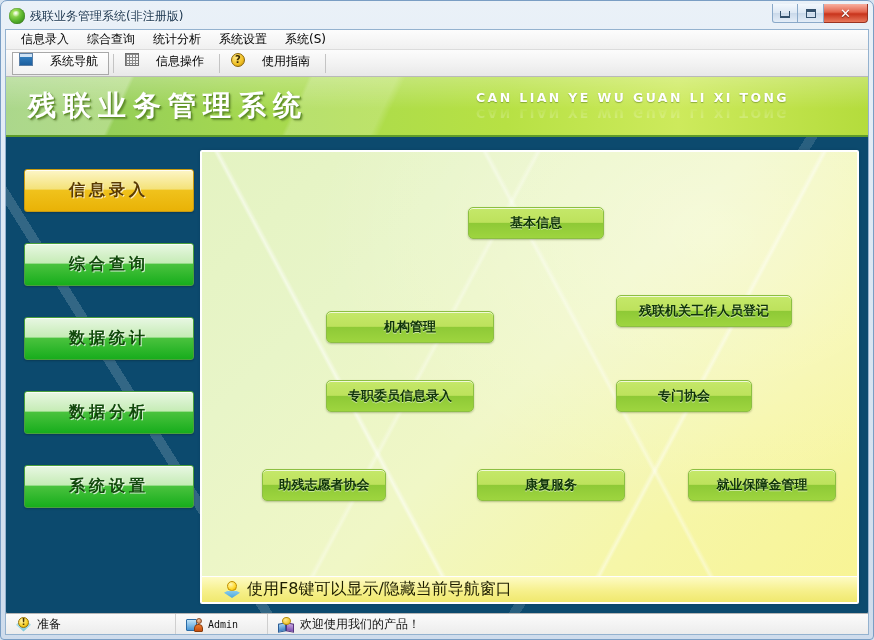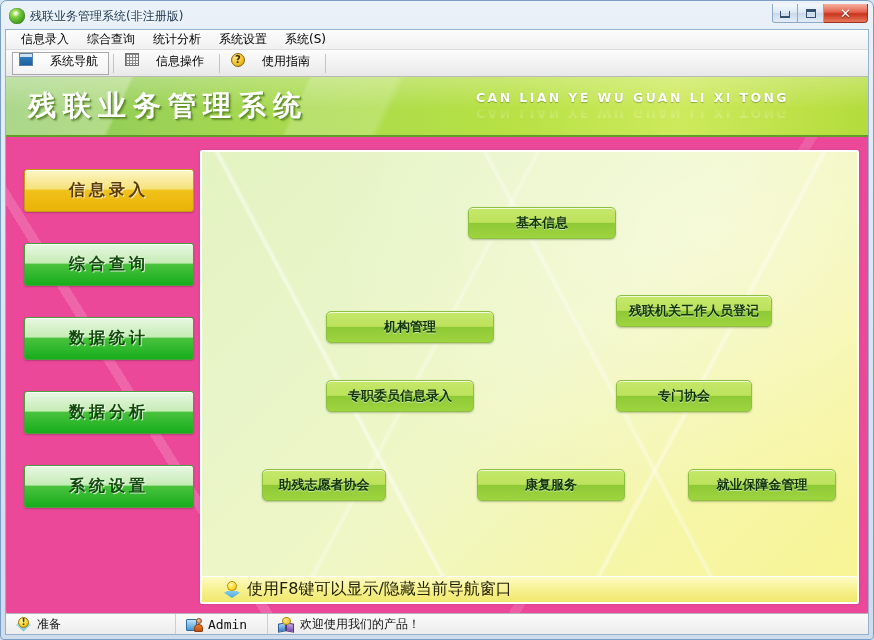--- a/index.html
+++ b/index.html
@@ -131,21 +131,21 @@
     background: radial-gradient(circle at 35% 30%, #ffe680 0%, #f0bf22 60%, #b8860b 100%);
     border: 1px solid #8a6508;
     color: #3a2a00; font-size: 10px; font-weight: bold;
     display: flex; align-items: center; justify-content: center;
     line-height: 1;
   }
 
   
   .page {
     flex: 1; position: relative;
-    background: #ec4899;
+    background: #0c4a6e;
     overflow: hidden;
     display: flex; flex-direction: column;
   }
 
   
   .banner {
     flex: 0 0 60px; position: relative;
     background: linear-gradient(to right, #8bc85f 0%, #a6d94f 30%, #b7e144 58%, #cdea5c 78%, #b4dc3c 100%);
     border-bottom: 2px solid #5f9c2a;
     overflow: hidden;
@@ -283,21 +283,21 @@
     display: flex; align-items: center;
   }
   .status-cell {
     display: flex; align-items: center; gap: 6px;
     height: 100%; padding: 0 10px;
     font-size: 12px; color: #111;
     border-right: 1px solid #cfcfcf;
     white-space: nowrap;
   }
   .status-cell.c1 { width: 170px; }
-  .status-cell.c2 { width: 92px; font-family: "DejaVu Sans Mono","Liberation Mono",monospace; font-size:13px;}
+  .status-cell.c2 { width: 92px; font-family: "DejaVu Sans Mono","Liberation Mono",monospace; font-size:10px;}
   .status-cell.c3 { flex: 1; border-right: none; }
 
   .ic-ready {
     width: 15px; height: 15px; position: relative; flex:0 0 15px;
   }
   .ic-ready .d {
     position:absolute; left:0; top:4px; width:15px; height:11px;
     background: linear-gradient(to bottom,#bfe8ef,#78c6d8);
     clip-path: polygon(50% 100%, 0% 38%, 18% 14%, 82% 14%, 100% 38%);
   }
@@ -397,23 +397,23 @@
         <div class="sidenav">
           <div class="nav-btn selected">信息录入</div>
           <div class="nav-btn">综合查询</div>
           <div class="nav-btn">数据统计</div>
           <div class="nav-btn">数据分析</div>
           <div class="nav-btn">系统设置</div>
         </div>
 
         <div class="content-panel">
 
-          <div class="func-btn" style="left:266px;top:55px;width:148px;">基本信息</div>
+          <div class="func-btn" style="left:266px;top:55px;width:136px;">基本信息</div>
           <div class="func-btn" style="left:124px;top:159px;width:168px;text-align:center;">机构管理</div>
-          <div class="func-btn" style="left:414px;top:143px;width:156px;">残联机关工作人员登记</div>
+          <div class="func-btn" style="left:414px;top:143px;width:176px;">残联机关工作人员登记</div>
           <div class="func-btn" style="left:124px;top:228px;width:148px;">专职委员信息录入</div>
           <div class="func-btn" style="left:414px;top:228px;width:136px;">专门协会</div>
           <div class="func-btn" style="left:60px;top:317px;width:124px;">助残志愿者协会</div>
           <div class="func-btn" style="left:275px;top:317px;width:148px;">康复服务</div>
           <div class="func-btn" style="left:486px;top:317px;width:148px;">就业保障金管理</div>
 
           <div class="tipbar">
             <div class="bulb-icon">
               <span class="bulb"></span>
                 <span class="base"></span>

